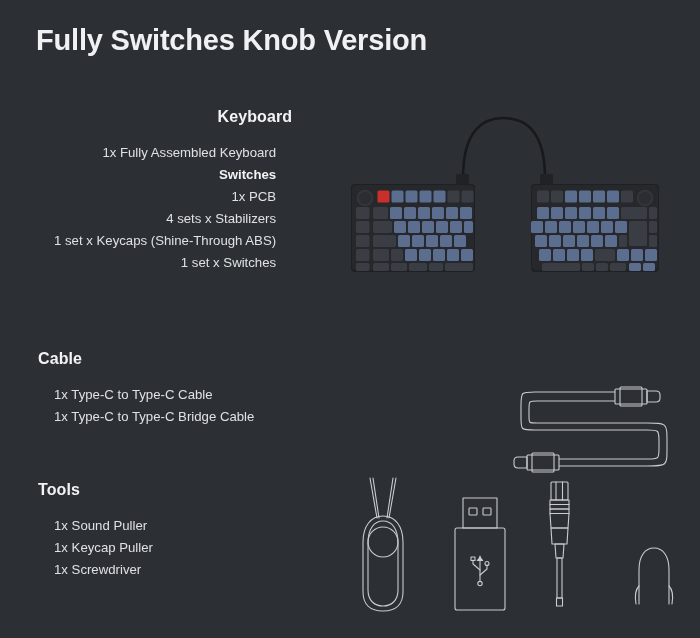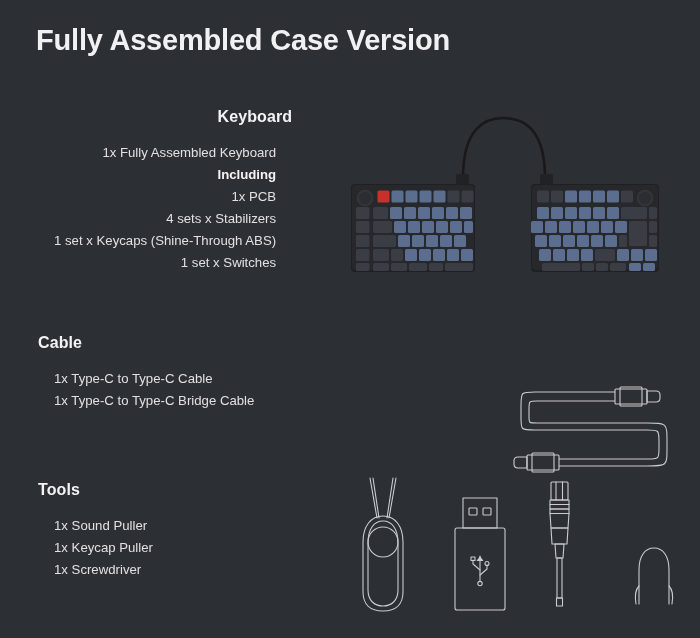--- a/index.html
+++ b/index.html
@@ -45,40 +45,40 @@
     font-size: 13.2px;
     line-height: 22px;
     color: #dfe1e3;
     white-space: nowrap;
   }
   .item.bold {
     font-weight: bold;
     color: #f2f3f4;
   }
   #section-keyboard { top: 108px; text-align: right; }
-  #section-cable    { top: 334px; }
+  #section-cable    { top: 350px; }
   #section-tools    { top: 481px; }
 
   .art {
     position: absolute;
   }
   #keyboard-art { left: 335px; top: 108px; }
   #cable-art    { left: 495px; top: 360px; }
   #tools-art    { left: 345px; top: 470px; }
 </style>
 </head>
 <body>
 
-<div id="page-title">Fully Assembled Case Version</div>
+<div id="page-title">Fully Switches Knob Version</div>
 
 <div class="section" id="section-keyboard">
   <div class="section-heading">Keyboard</div>
   <ul class="item-list">
     <li class="item">1x Fully Assembled Keyboard</li>
-    <li class="item bold">Including</li>
+    <li class="item bold">Switches</li>
     <li class="item">1x PCB</li>
     <li class="item">4 sets x Stabilizers</li>
     <li class="item">1 set x Keycaps (Shine-Through ABS)</li>
     <li class="item">1 set x Switches</li>
   </ul>
 </div>
 
 <div class="section" id="section-cable">
   <div class="section-heading">Cable</div>
   <ul class="item-list">

